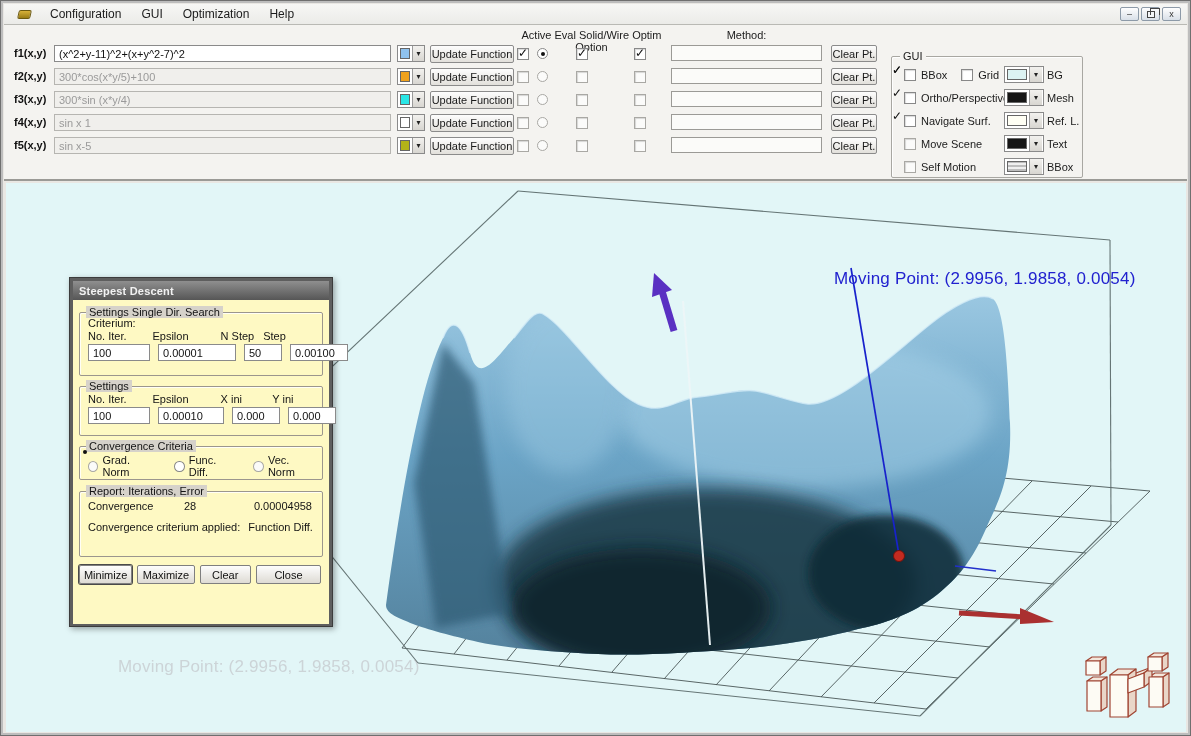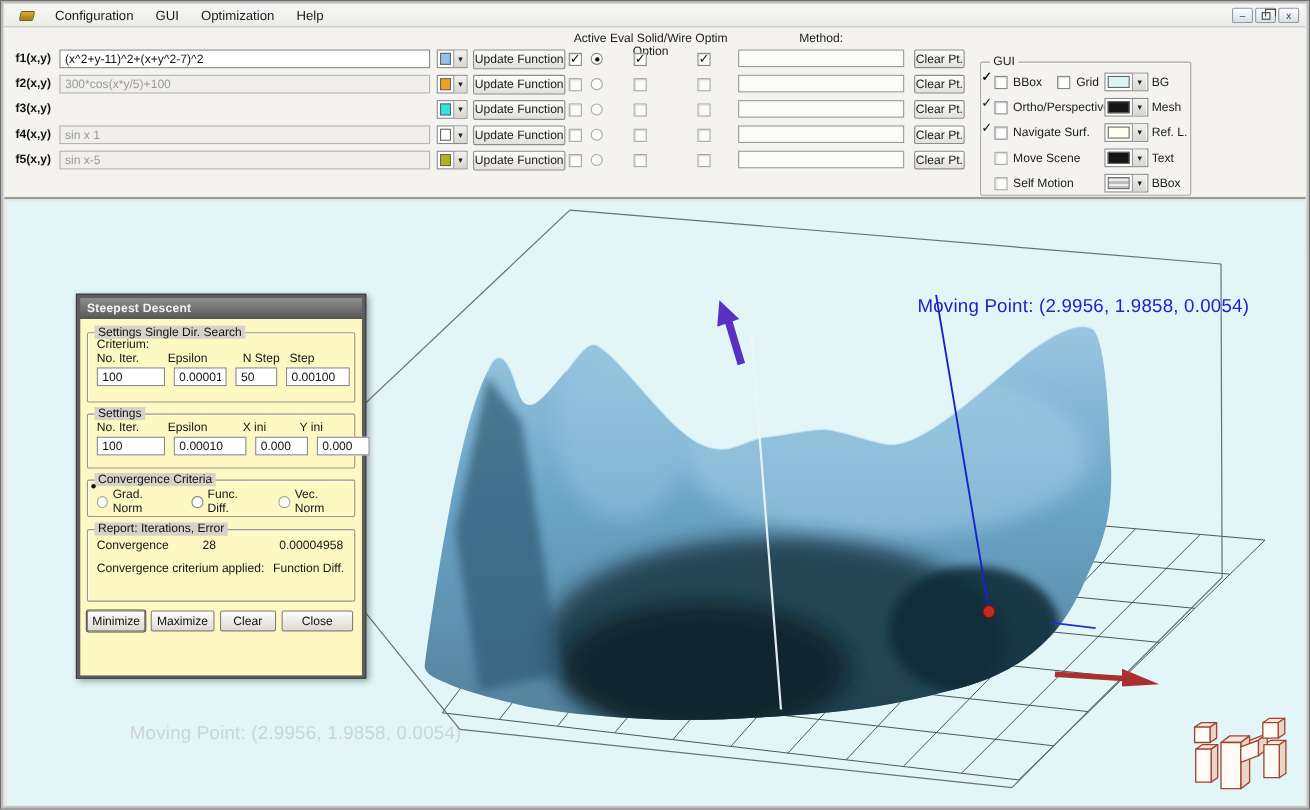--- a/index.html
+++ b/index.html
@@ -61,21 +61,21 @@
   .gcombo .sw { width:20px; height:11px; margin:2px; border:1px solid #666; }
   .gcombo .sw.hatch { background:repeating-linear-gradient(0deg,#bdbdbd 0 2px,#efefef 2px 4px); }
   .gclab { position:absolute; left:155px; color:#1b1b1b; }
 
   
   .viewport { position:absolute; left:5px; top:182px; width:1180px; height:549px; background:#e2f6f7; overflow:hidden; }
   .mplabel { position:absolute; left:828px; top:86px; font-size:17px; color:#2121cf; letter-spacing:.2px; }
   .ghost { position:absolute; left:112px; top:474px; font-size:17px; color:rgba(160,140,148,.32); letter-spacing:.2px; }
 
   
-  .dialog { position:absolute; left:68px; top:266px; width:264px; height:350px; background:#5e5e5e;
+  .dialog { position:absolute; left:68px; top:276px; width:264px; height:350px; background:#5e5e5e;
             padding:3px; border:1px solid #3c3c3c; box-shadow:2px 2px 6px rgba(0,0,0,.35); font-size:11px; }
   .dtitle { height:19px; background:linear-gradient(#8f8f8f,#565656); color:#f2f2f2; font-weight:bold;
             display:flex; align-items:center; padding-left:6px; letter-spacing:.2px; }
   .dbody { position:relative; height:324px; background:#fef9c3; padding:4px 6px 0 6px; }
   .dgroup { position:relative; border:1px solid #9b968d; border-radius:2px;
             box-shadow: inset 1px 1px 0 rgba(255,255,255,.85); padding:4px 6px; color:#141414; }
   .dgroup > .gtitle2 { position:absolute; top:-7px; left:6px; padding:0 3px; background:#d6d2ca; }
   .cols { display:flex; gap:8px; padding-left:2px; }
   .cols span { display:inline-block; text-align:left; }
   .din { border:1px solid #8a8a8a; background:#fff; height:17px; font-family:"Liberation Sans",sans-serif;
@@ -142,20 +142,21 @@
       <span class="cbx off c-act"></span>
       <span class="rad off c-ev"></span>
       <span class="cbx off c-sw"></span>
       <span class="cbx off c-op"></span>
       <input class="method" style="">
       <button class="clearbtn">Clear Pt.</button>
     </div>
 
     <div class="frow" style="top:66px">
       <span class="flabel">f3(x,y)</span>
+      <input class="fexpr dis" value="300*sin (x*y/4)" style="">
       <span class="combo">
           <span class="sw" style="background: rgb(42, 230, 230);"></span>
           <span class="arr">▾</span>
         </span>
       <button class="ubtn">Update Function</button>
       <span class="cbx off c-act"></span>
       <span class="rad off c-ev"></span>
       <span class="cbx off c-sw"></span>
       <span class="cbx off c-op"></span>
       <input class="method" style="">
@@ -368,21 +369,21 @@
         <span class="gtitle2">Settings Single Dir. Search</span>
         <div style="padding-left:2px">Criterium:</div>
         <div class="cols" style="margin-top:1px">
           <span style="width:62px; text-align:left;">No.  Iter.</span>
           <span style="width:66px">Epsilon</span>
           <span style="width:38px">N Step</span>
           <span style="width:58px">Step</span>
         </div>
         <div class="cols" style="margin-top:2px">
           <input class="din" style="width: 62px;" value="100">
-          <input class="din" style="width: 48px;" value="0.00001">
+          <input class="din" style="width: 78px;" value="0.00001">
           <input class="din" style="width: 38px;" value="50">
           <input class="din" style="width: 58px;" value="0.00100">
         </div>
       </div>
 
       <div class="dgroup" style="margin-top:10px; height:50px;">
         <span class="gtitle2">Settings</span>
         <div class="cols" style="margin-top:2px">
           <span style="width:62px; text-align:left;">No. Iter.</span>
           <span style="width:66px">Epsilon</span>

